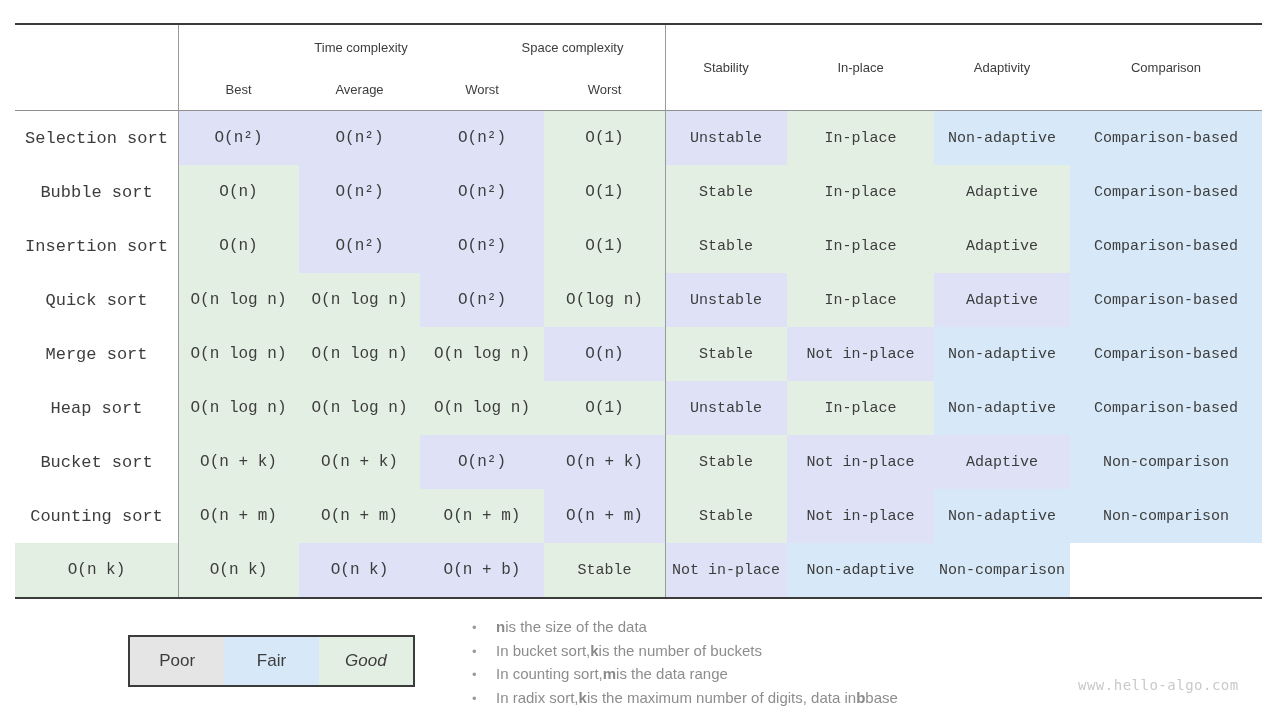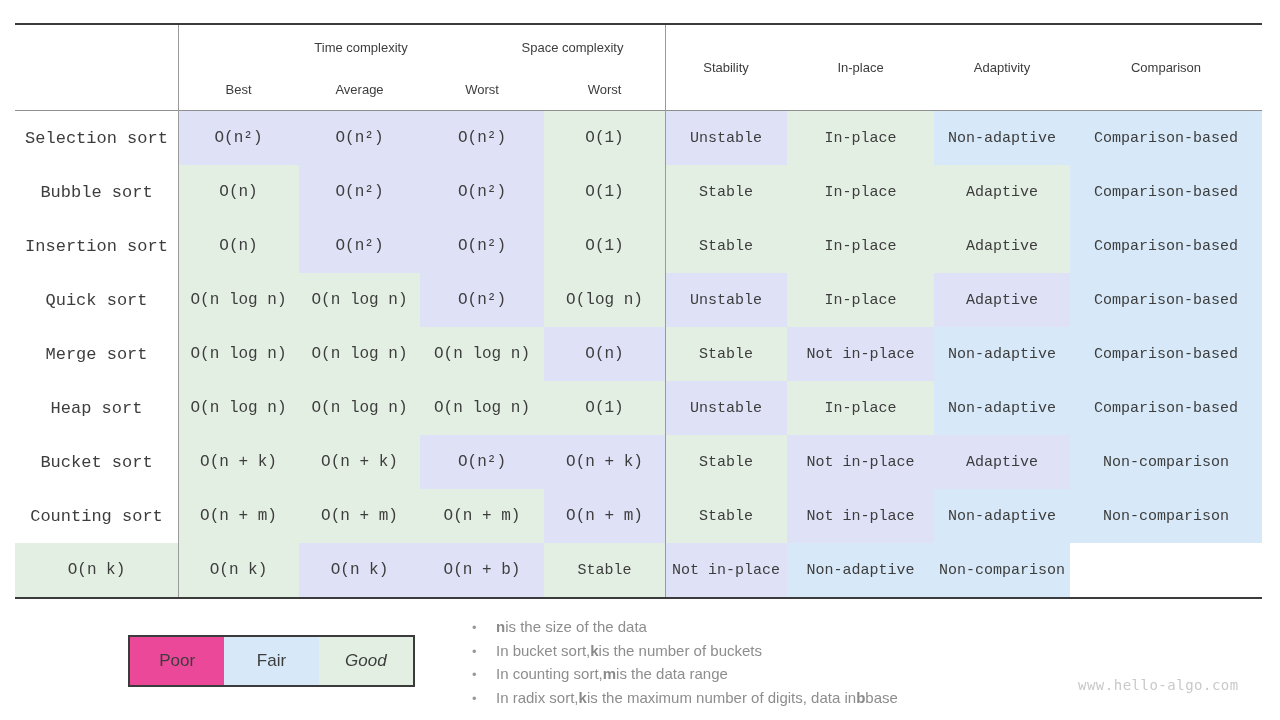--- a/index.html
+++ b/index.html
@@ -190,21 +190,21 @@
         <div class="cell" style="background: rgb(215, 233, 248);">Non-adaptive</div>
         <div class="cell" style="background: rgb(215, 233, 248);">Non-comparison</div>
       </div>
 
     <div class="vline vline-1"></div>
     <div class="vline vline-2"></div>
   </div>
 
   <div class="bottom">
     <div class="legend">
-        <div class="legend-item" style="background: #ec4899;">Poor</div>
+        <div class="legend-item" style="background: #e5e5e5;">Poor</div>
         <div class="legend-item" style="background: rgb(215, 233, 248);">Fair</div>
         <div class="legend-item" style="background: rgb(228, 239, 227); font-style: italic;">Good</div>
       </div>
     <div class="footnotes">
         <div class="footnote">
           <span class="bullet">•</span>
           <b>n</b>
           <span> is the size of the data</span>
         </div>
         <div class="footnote">

